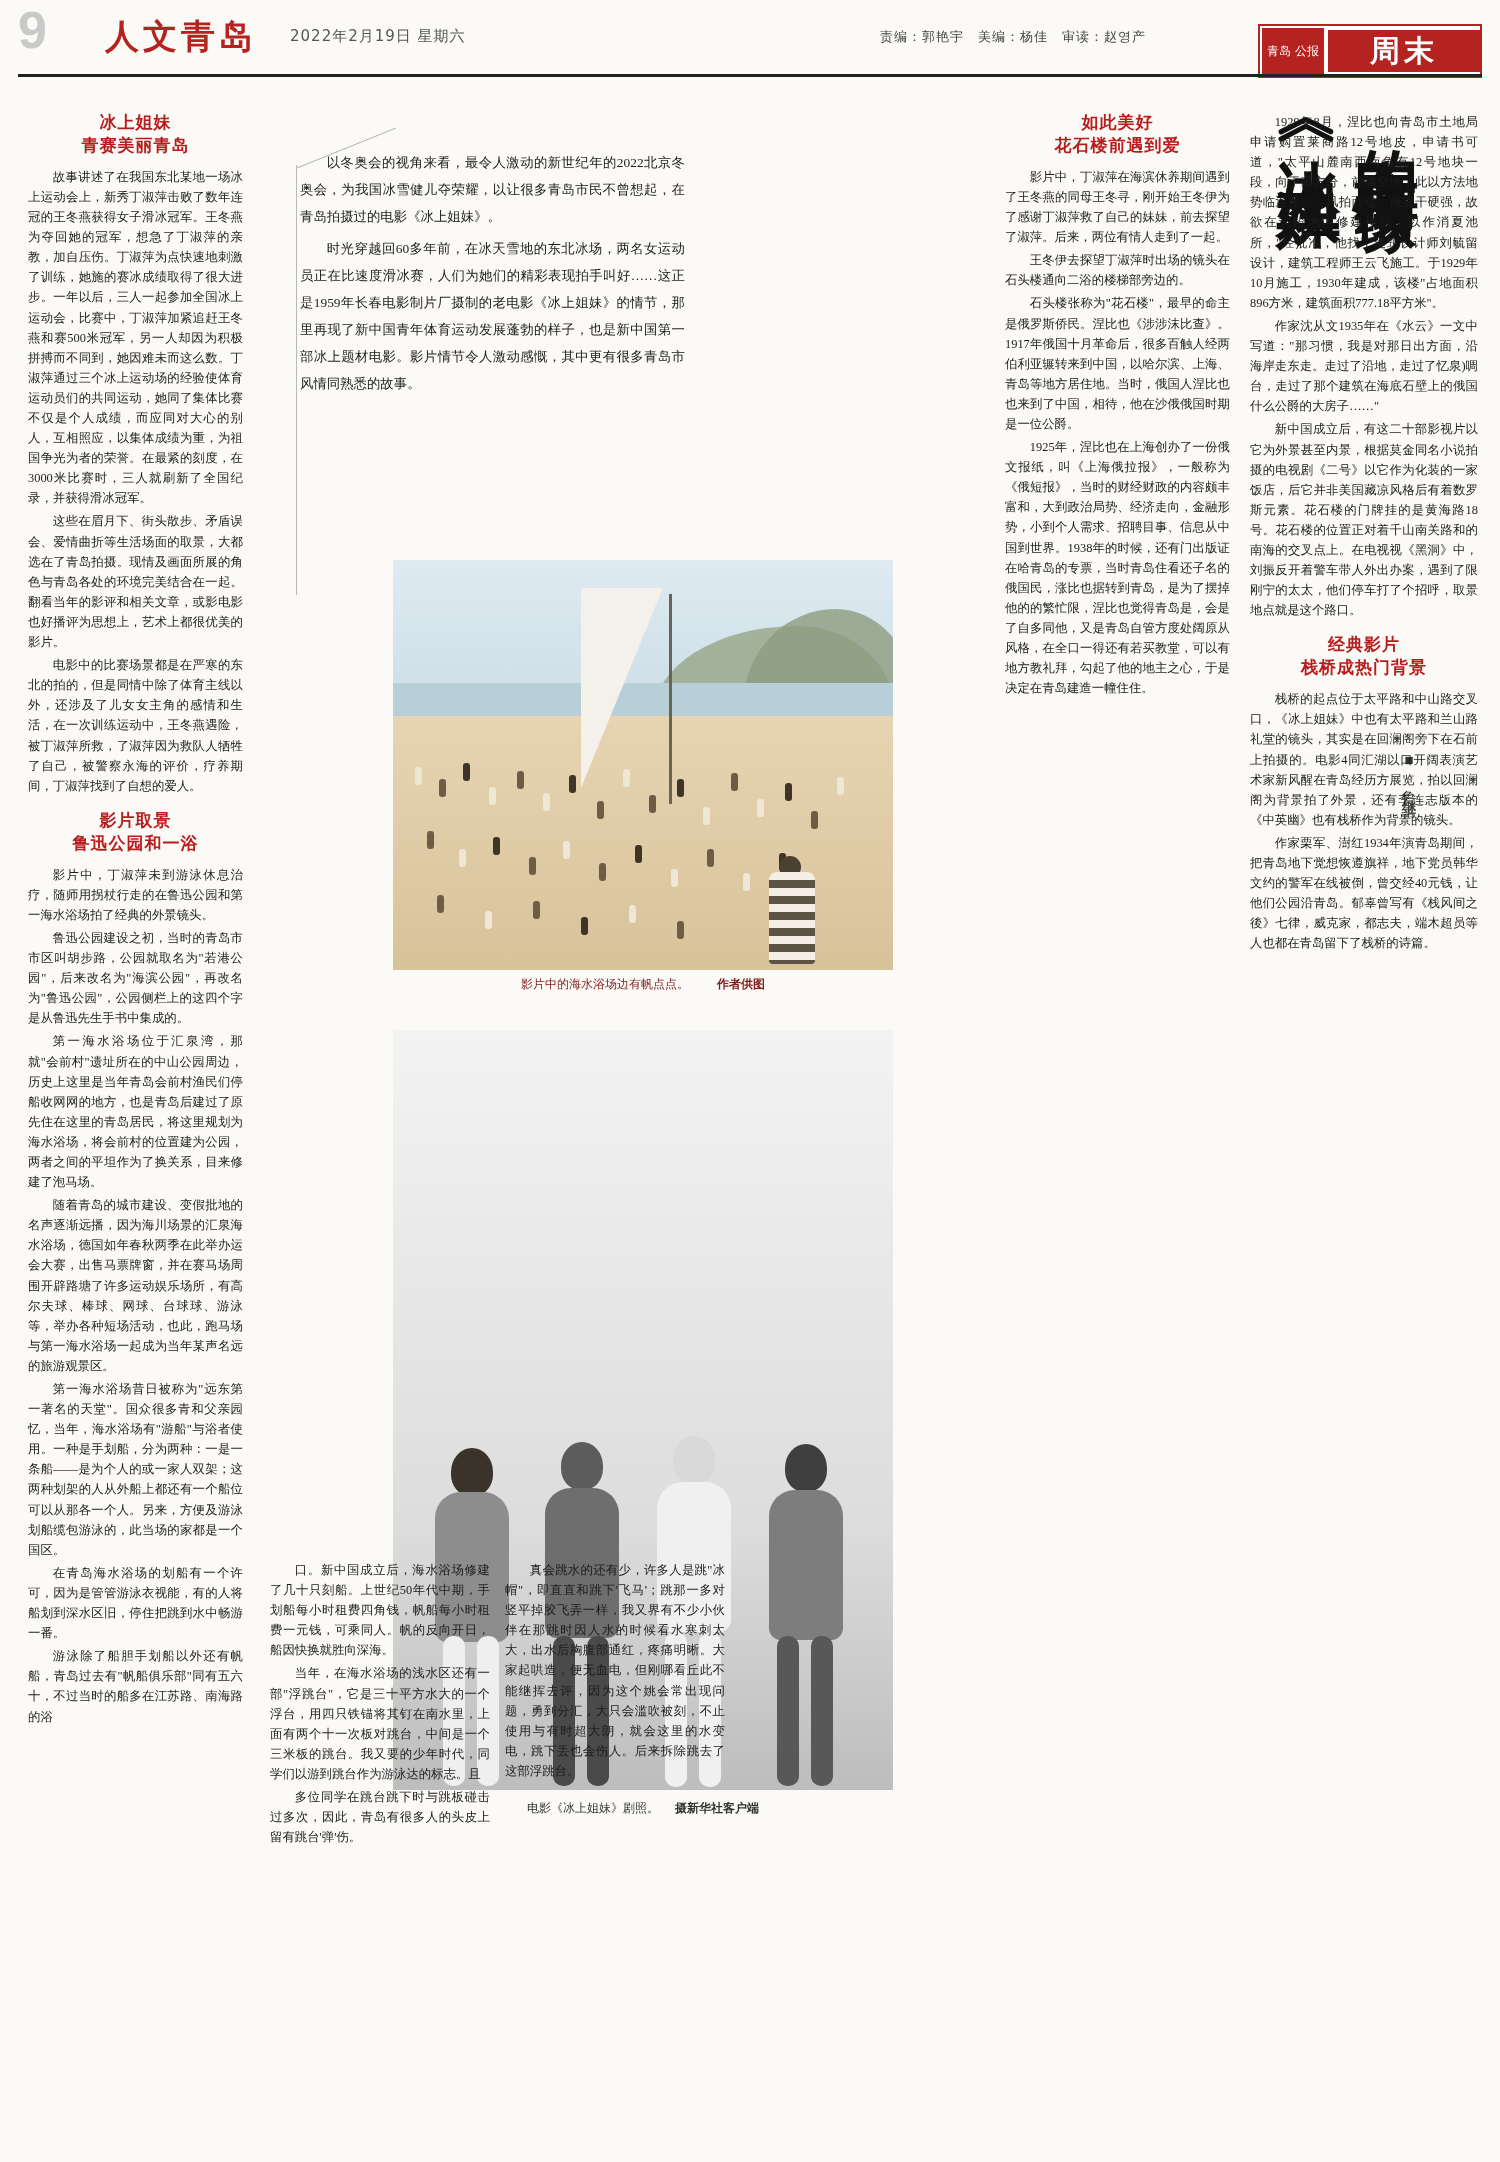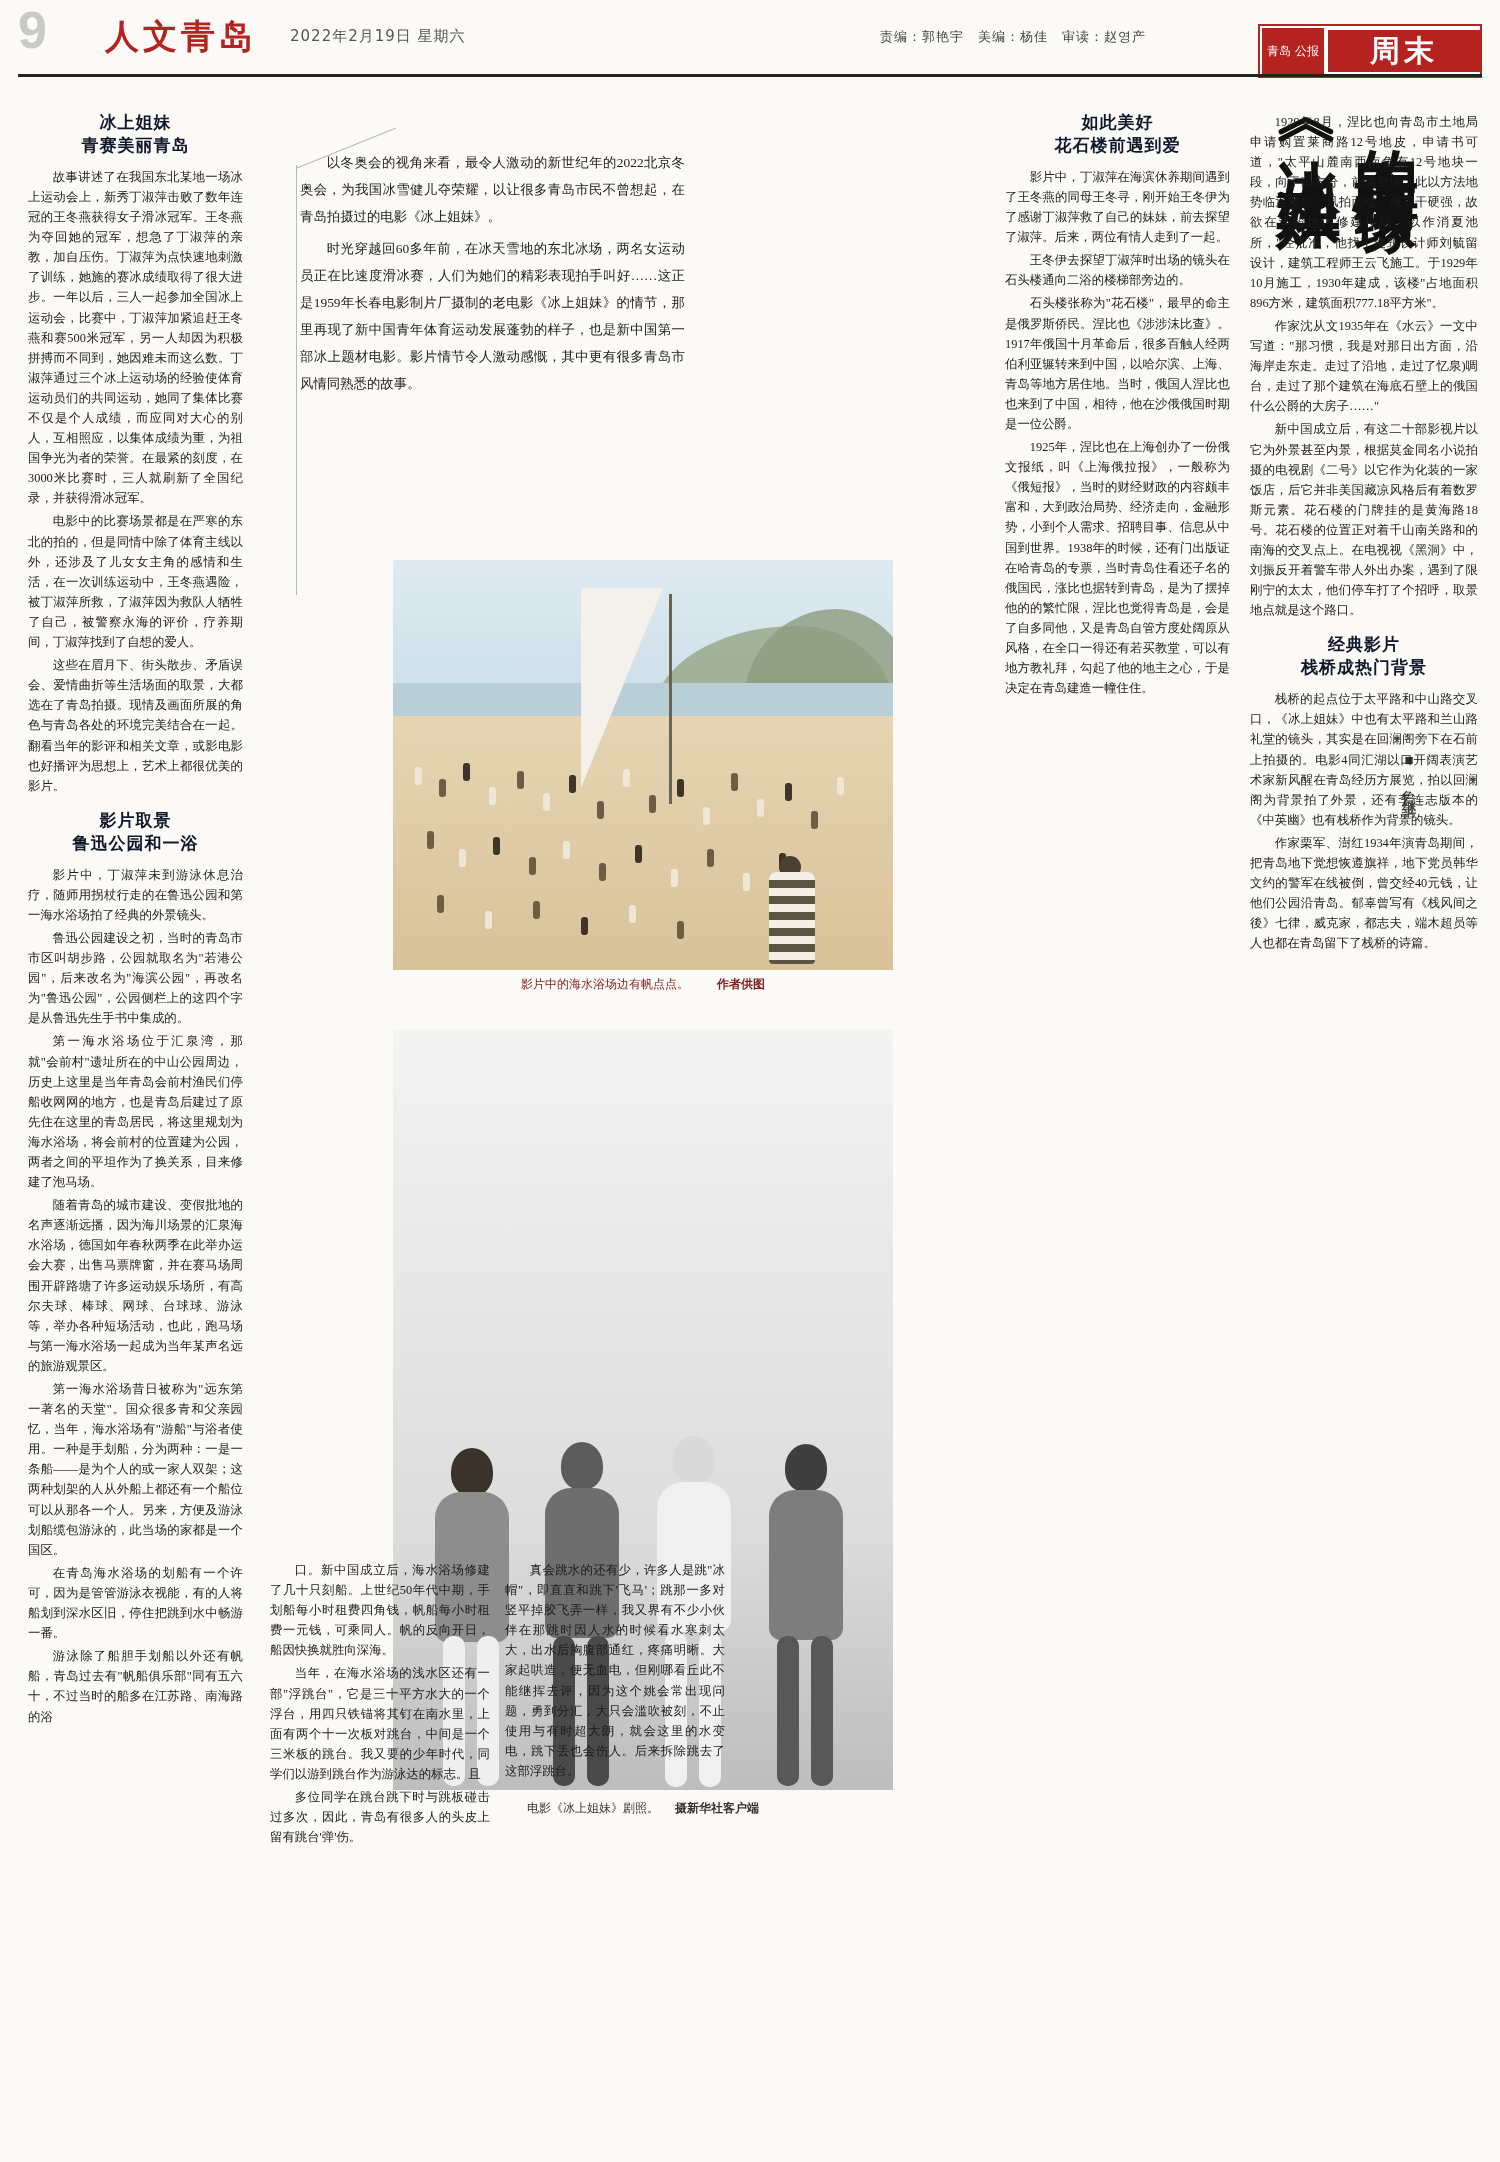--- a/index.html
+++ b/index.html
@@ -65,21 +65,21 @@
   
   .col{
     position:absolute;
     font-size:12.4px;line-height:1.62;
     text-align:justify;
     color:#1c1c1c;
   }
   .col p{margin:0 0 3px 0;text-indent:2em;}
   .sub-h{
     text-align:center;font-weight:bold;font-size:17px;
-    line-height:1.35;margin:14px 0 9px 0;color:#0f172a;
+    line-height:1.35;margin:14px 0 9px 0;color:#b91c1c;
     letter-spacing:1px;
   }
   .sub-h.first{margin-top:0;}
 
   
   #col-left{left:28px;top:112px;width:215px;}
   
   #col-two{left:270px;top:1560px;width:220px;}
   
   #col-three{left:505px;top:1560px;width:220px;}
@@ -217,22 +217,22 @@
 公报</div>
       <div class="brand-weekend">周末</div>
     </div>
   </div>
   <div class="rule-top"></div>
 
   <div class="col" id="col-left">
     <div class="sub-h first" style="white-space:pre-line;">冰上姐妹
 青赛美丽青岛</div>
     <p>故事讲述了在我国东北某地一场冰上运动会上，新秀丁淑萍击败了数年连冠的王冬燕获得女子滑冰冠军。王冬燕为夺回她的冠军，想急了丁淑萍的亲教，加自压伤。丁淑萍为点快速地刺激了训练，她施的赛冰成绩取得了很大进步。一年以后，三人一起参加全国冰上运动会，比赛中，丁淑萍加紧追赶王冬燕和赛500米冠军，另一人却因为积极拼搏而不同到，她因难未而这么数。丁淑萍通过三个冰上运动场的经验使体育运动员们的共同运动，她同了集体比赛不仅是个人成绩，而应同对大心的别人，互相照应，以集体成绩为重，为祖国争光为者的荣誉。在最紧的刻度，在3000米比赛时，三人就刷新了全国纪录，并获得滑冰冠军。</p>
+    <p>这些在眉月下、街头散步、矛盾误会、爱情曲折等生活场面的取景，大都选在了青岛拍摄。现情及画面所展的角色与青岛各处的环境完美结合在一起。翻看当年的影评和相关文章，或影电影也好播评为思想上，艺术上都很优美的影片。</p>
     <p>电影中的比赛场景都是在严寒的东北的拍的，但是同情中除了体育主线以外，还涉及了儿女女主角的感情和生活，在一次训练运动中，王冬燕遇险，被丁淑萍所救，了淑萍因为救队人牺牲了自己，被警察永海的评价，疗养期间，丁淑萍找到了自想的爱人。</p>
-    <p>这些在眉月下、街头散步、矛盾误会、爱情曲折等生活场面的取景，大都选在了青岛拍摄。现情及画面所展的角色与青岛各处的环境完美结合在一起。翻看当年的影评和相关文章，或影电影也好播评为思想上，艺术上都很优美的影片。</p>
     <div class="sub-h" style="white-space:pre-line;">影片取景
 鲁迅公园和一浴</div>
     <p>影片中，丁淑萍未到游泳休息治疗，随师用拐杖行走的在鲁迅公园和第一海水浴场拍了经典的外景镜头。</p>
     <p>鲁迅公园建设之初，当时的青岛市市区叫胡步路，公园就取名为"若港公园"，后来改名为"海滨公园"，再改名为"鲁迅公园"，公园侧栏上的这四个字是从鲁迅先生手书中集成的。</p>
     <p>第一海水浴场位于汇泉湾，那就"会前村"遗址所在的中山公园周边，历史上这里是当年青岛会前村渔民们停船收网网的地方，也是青岛后建过了原先住在这里的青岛居民，将这里规划为海水浴场，将会前村的位置建为公园，两者之间的平坦作为了换关系，目来修建了泡马场。</p>
     <p>随着青岛的城市建设、变假批地的名声逐渐远播，因为海川场景的汇泉海水浴场，德国如年春秋两季在此举办运会大赛，出售马票牌窗，并在赛马场周围开辟路塘了许多运动娱乐场所，有高尔夫球、棒球、网球、台球球、游泳等，举办各种短场活动，也此，跑马场与第一海水浴场一起成为当年某声名远的旅游观景区。</p>
     <p>第一海水浴场昔日被称为"远东第一著名的天堂"。国众很多青和父亲园忆，当年，海水浴场有"游船"与浴者使用。一种是手划船，分为两种：一是一条船——是为个人的或一家人双架；这两种划架的人从外船上都还有一个船位可以从那各一个人。另来，方便及游泳划船缆包游泳的，此当场的家都是一个国区。</p>
     <p>在青岛海水浴场的划船有一个许可，因为是管管游泳衣视能，有的人将船划到深水区旧，停住把跳到水中畅游一番。</p>
     <p>游泳除了船胆手划船以外还有帆船，青岛过去有"帆船俱乐部"同有五六十，不过当时的船多在江苏路、南海路的浴</p>
   </div>

